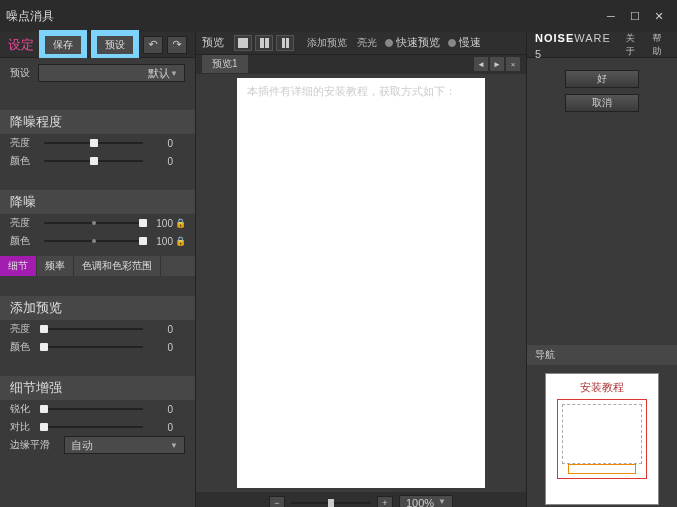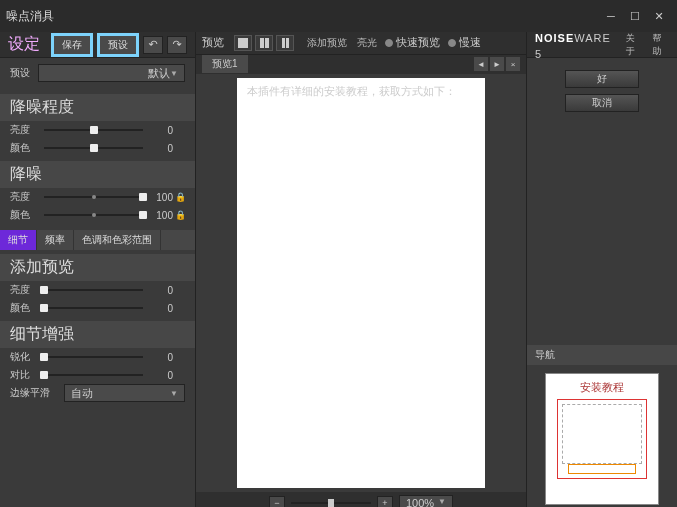--- a/index.html
+++ b/index.html
@@ -5,39 +5,39 @@
 *{margin:0;padding:0;box-sizing:border-box;font-family:"Microsoft YaHei",sans-serif;font-size:11px;color:#ccc;user-select:none}
 body{background:#3a3a3a;width:677px;height:507px;overflow:hidden}
 .titlebar{height:26px;background:#2b2b2b;display:flex;align-items:center;padding:16px 6px}
 .titlebar .title{flex:1;font-size:12px;color:#ddd}
 .titlebar .winbtn{width:24px;height:24px;display:flex;align-items:center;justify-content:center;cursor:pointer;color:#ccc}
 .main{display:flex;height:481px}
 .leftpanel{width:195px;background:#3a3a3a;display:flex;flex-direction:column}
 .centerpanel{flex:1;background:#3a3a3a;display:flex;flex-direction:column;border-left:1px solid #222;border-right:1px solid #222}
 .rightpanel{width:150px;background:#3a3a3a;display:flex;flex-direction:column}
 .panelhdr{height:26px;background:#2f2f2f;display:flex;align-items:center;padding:0 8px;border-bottom:1px solid #222}
-.panelhdr .hlabel{font-size:16px;color:#f0abfc}
+.panelhdr .hlabel{font-size:13px;color:#ec4899}
 .panelhdr .spacer{flex:1}
-.tbtn{background:#4a4a4a;border:3px solid #7dd3fc;padding:2px 8px;margin-left:4px;cursor:pointer;font-size:10px;color:#ddd}
+.tbtn{background:#4a4a4a;border:6px solid #7dd3fc;padding:2px 8px;margin-left:4px;cursor:pointer;font-size:10px;color:#ddd}
 .iconbtn{width:20px;height:18px;background:#4a4a4a;border:1px solid #222;margin-left:4px;display:flex;align-items:center;justify-content:center;cursor:pointer}
 .section{padding:6px 10px 4px;background:#3a3a3a}
 .secrow{display:flex;align-items:center;margin-bottom:4px}
 .secrow .lbl{width:28px;font-size:10px;color:#ccc}
 .secrow .sel{flex:1;background:#4a4a4a;border:1px solid #222;height:18px;padding:0 6px;display:flex;align-items:center;justify-content:flex-end;cursor:pointer}
-.subhdr{background:#474747;padding:3px 10px;font-size:16px;color:#ddd;margin-top:4px}
+.subhdr{background:#474747;padding:3px 10px;font-size:13px;color:#ddd;margin-top:20px}
 .sliderrow{display:flex;align-items:center;padding:3px 10px;height:18px}
 .sliderrow .sl-lbl{width:28px;font-size:10px;color:#ccc}
 .sliderrow .track{flex:1;height:2px;background:#222;position:relative;margin:0 6px}
 .sliderrow .thumb{position:absolute;top:-3px;width:8px;height:8px;background:#eee;border-radius:1px;transform:translateX(-50%)}
 .sliderrow .mark{position:absolute;top:-1px;width:4px;height:4px;background:#888;border-radius:50%;transform:translateX(-50%)}
 .sliderrow .val{width:24px;text-align:right;font-size:10px}
 .sliderrow .lock{width:10px;margin-left:2px;font-size:9px;color:#aaa}
 .tabs{display:flex;background:#474747;margin-top:6px}
 .tab{padding:3px 8px;font-size:10px;color:#ddd;border-right:1px solid #333;cursor:pointer}
-.tab.active{background:#6d28d9}
+.tab.active{background:#a21caf}
 .dropdown{flex:1;background:#4a4a4a;border:1px solid #222;height:18px;display:flex;align-items:center;justify-content:space-between;padding:0 6px;cursor:pointer;margin-left:6px}
 .chev{font-size:8px;color:#aaa}
 
 .viewhdr{height:26px;background:#2f2f2f;display:flex;align-items:center;padding:0 6px;border-bottom:1px solid #222}
 .viewbtn{width:18px;height:16px;border:1px solid #555;margin-right:3px;display:flex;align-items:center;justify-content:center;cursor:pointer;background:#3a3a3a}
 .vlink{margin-left:10px;font-size:10px;color:#bbb;cursor:pointer}
 .radiog{display:flex;align-items:center;margin-left:8px}
 .radio{width:8px;height:8px;border:1px solid #888;border-radius:50%;margin-right:3px;display:inline-block}
 .radio.on{background:#888}
 .doctab{height:22px;background:#2f2f2f;display:flex;align-items:center;padding:0 6px;position:relative}

